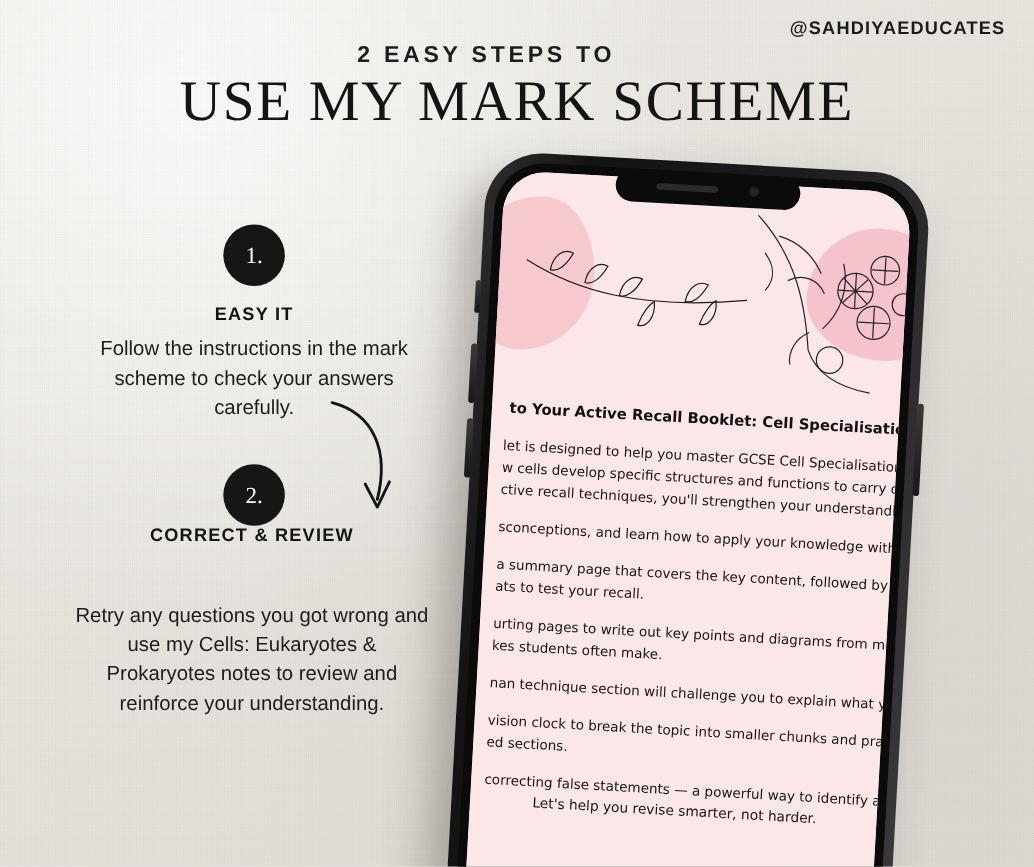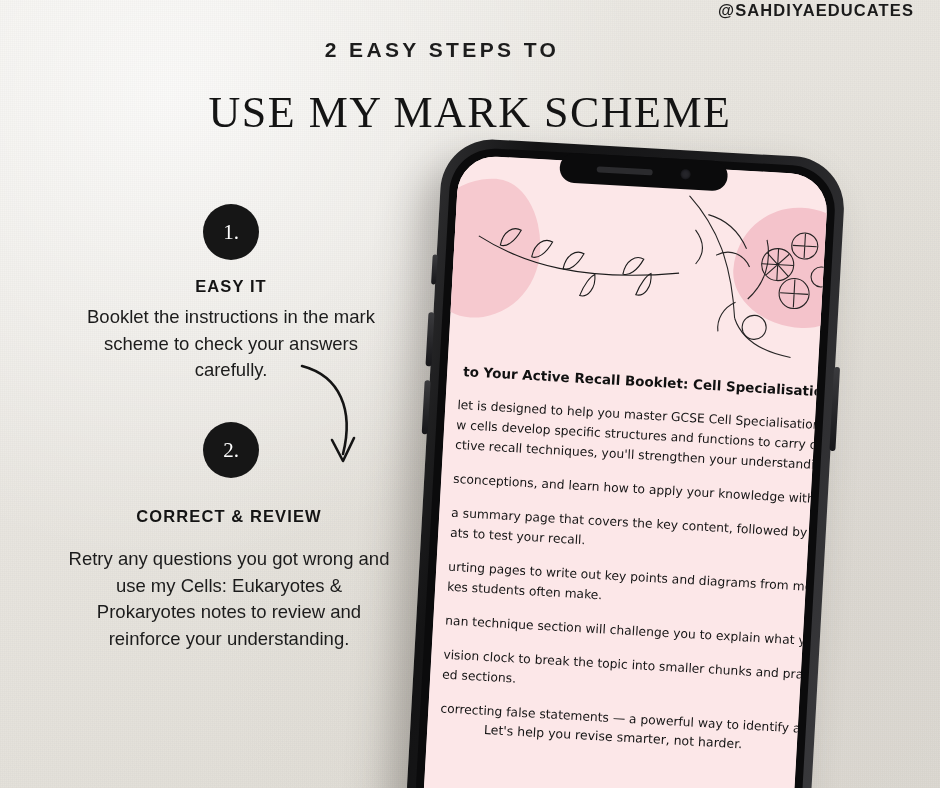--- a/index.html
+++ b/index.html
@@ -29,21 +29,21 @@
     inset: 0;
     background-image:
       repeating-linear-gradient(90deg, rgba(0,0,0,0.012) 0 1px, rgba(255,255,255,0.012) 1px 2px),
       repeating-linear-gradient(0deg, rgba(0,0,0,0.012) 0 1px, rgba(255,255,255,0.012) 1px 2px);
     pointer-events: none;
   }
 
   
   #handle {
     position: absolute;
-    top: 1px;
+    top: 17px;
     right: 26px;
     font-size: 16.5px;
     letter-spacing: 1.1px;
     font-weight: bold;
     color: #1b1b1b;
     font-family: "Liberation Sans", sans-serif;
   }
   #eyebrow {
     position: absolute;
     top: 38px;
@@ -55,25 +55,24 @@
     letter-spacing: 3.4px;
     color: #1d1d1d;
   }
   #maintitle {
     position: absolute;
     top: 63px;
     left: 0;
     width: 940px;
     text-align: center;
     font-family: "Liberation Serif", serif;
-    font-size: 44px;
+    font-size: 52px;
     letter-spacing: 1.5px;
     color: #141414;
     white-space: nowrap;
-    margin-top: 24px;
   }
 
   
   .step-badge {
     position: absolute;
     width: 56px;
     height: 56px;
     border-radius: 50%;
     background: #161616;
     color: #ffffff;
@@ -89,21 +88,21 @@
   .step-title {
     position: absolute;
     width: 360px;
     text-align: center;
     font-size: 16.5px;
     font-weight: bold;
     letter-spacing: 1.1px;
     color: #141414;
   }
   #title1 { left: 51px; top: 277px; }
-  #title2 { left: 49px; top: 507px; text-align: center; }
+  #title2 { left: 49px; top: 478px; text-align: center; }
 
   .step-body {
     position: absolute;
     width: 330px;
     text-align: center;
     font-size: 18.5px;
     line-height: 26.5px;
     color: #1c1c1c;
   }
   #body1 { left: 66px; top: 304px; }
@@ -282,21 +281,21 @@
   <div id="texture"></div>
 
   <div id="handle">@SAHDIYAEDUCATES</div>
   <div id="eyebrow">2 EASY STEPS TO</div>
   <div id="maintitle">USE MY MARK SCHEME</div>
 
   <div class="step-badge" id="badge1">
     <span>1.</span>
   </div>
   <div class="step-title" id="title1">EASY IT</div>
-  <div class="step-body" id="body1">Booklet the instructions in the mark scheme to check your answers carefully.</div>
+  <div class="step-body" id="body1">Follow the instructions in the mark scheme to check your answers carefully.</div>
 
   <svg id="arrow" viewBox="0 0 70 110">
     <path d="M6 4 C44 14, 58 48, 47 92" stroke="#141414" stroke-width="2.6" fill="none" stroke-linecap="round"></path>
     <path d="M36 78 L47 99 L58 76" stroke="#141414" stroke-width="2.6" fill="none" stroke-linecap="round" stroke-linejoin="round"></path>
   </svg>
 
   <div class="step-badge" id="badge2">
     <span>2.</span>
   </div>
   <div class="step-title" id="title2">CORRECT &amp; REVIEW</div>

